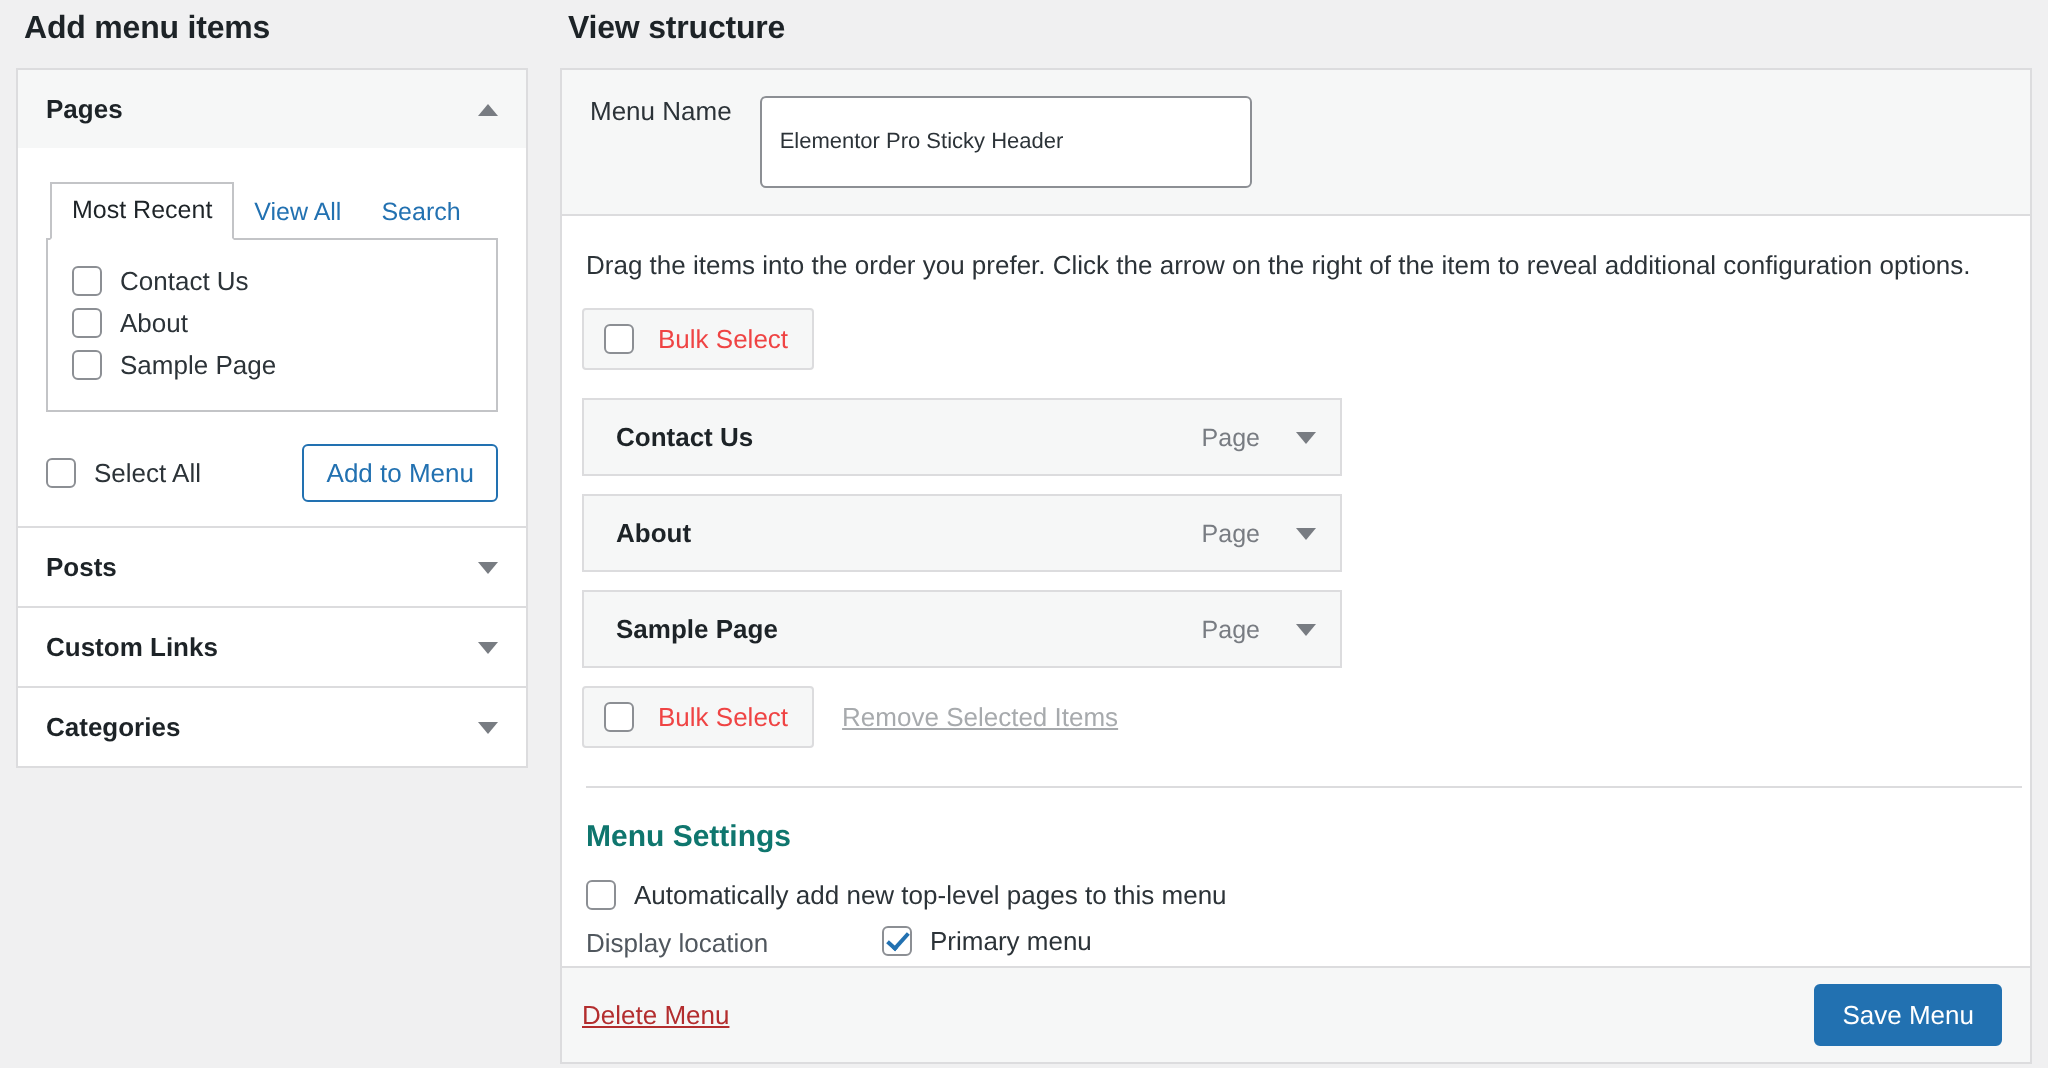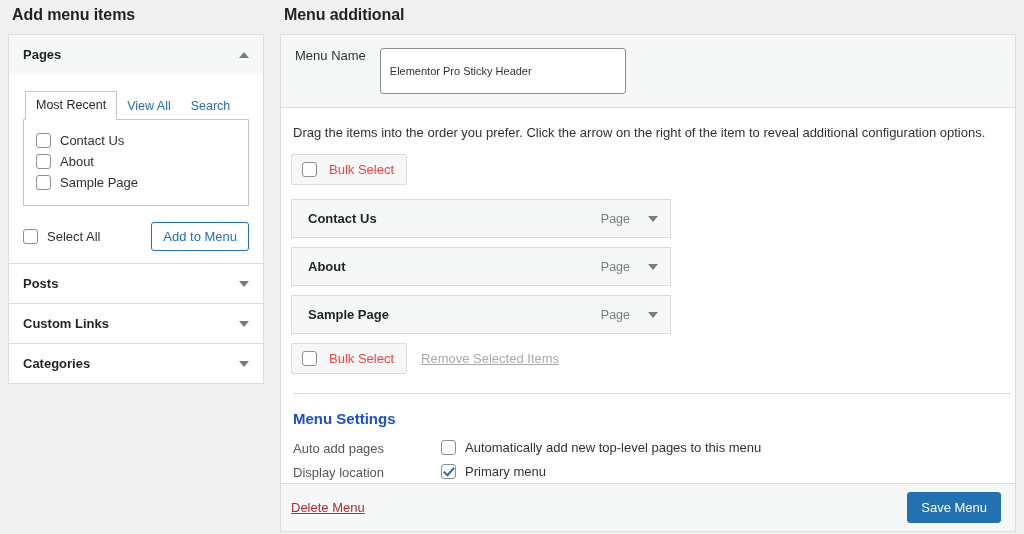--- a/index.html
+++ b/index.html
@@ -117,21 +117,21 @@
   .mi-right { display: flex; align-items: center; gap: 18px; }
   .mi-type { font-size: 12.5px; color: #787c82; }
 
   .bulk-row { display: flex; align-items: center; gap: 14px; margin-top: 5px; }
   .remove-link {
     font-size: 13px; color: #a7aaad; text-decoration: underline; cursor: pointer;
   }
   .divider { border-top: 1px solid #dcdcde; margin: 19px 4px 0 2px; }
 
   .settings-title {
-    font-size: 15px; font-weight: bold; color: #1d4ed8;
+    font-size: 15px; font-weight: bold; color: #0f766e;
     padding: 16px 0 10px 2px;
   }
   .setting-row { display: flex; align-items: flex-start; padding: 3px 0 5px 2px; }
   .setting-label { width: 148px; font-size: 13px; color: #50575e; padding-top: 1px; }
   .setting-opts { display: flex; flex-direction: column; gap: 9px; }
   .opt { display: flex; align-items: center; gap: 9px; font-size: 13px; color: #2c3338; }
 
   .footer-bar {
     position: absolute; left: 0; right: 0; bottom: 0; height: 48px;
     background: #f6f7f7; border-top: 1px solid #dcdcde;
@@ -215,21 +215,21 @@
         <div class="acc-head plain">
           <span class="acc-head-title">Categories</span>
           <span class="tri tri-down"></span>
         </div>
       </div>
 
     </div>
   </div>
 
   <div class="right-col">
-    <div class="col-title">Menu additional</div>
+    <div class="col-title">View structure</div>
 
     <div class="panel">
 
       <div class="name-bar">
         <span class="name-label">Menu Name</span>
         <input class="name-input" type="text" value="Elementor Pro Sticky Header" style="">
       </div>
 
       <div class="panel-body">
 
@@ -270,21 +270,20 @@
             <span>Bulk Select</span>
           </div>
           <span class="remove-link">Remove Selected Items</span>
         </div>
 
         <div class="divider"></div>
 
         <div class="settings-title">Menu Settings</div>
 
         <div class="setting-row">
-          <div class="setting-label">Auto add pages</div>
           <div class="setting-opts">
             <div class="opt">
               <span class="cb"></span>
               <span>Automatically add new top-level pages to this menu</span>
             </div>
           </div>
         </div>
 
         <div class="setting-row">
           <div class="setting-label">Display location</div>

